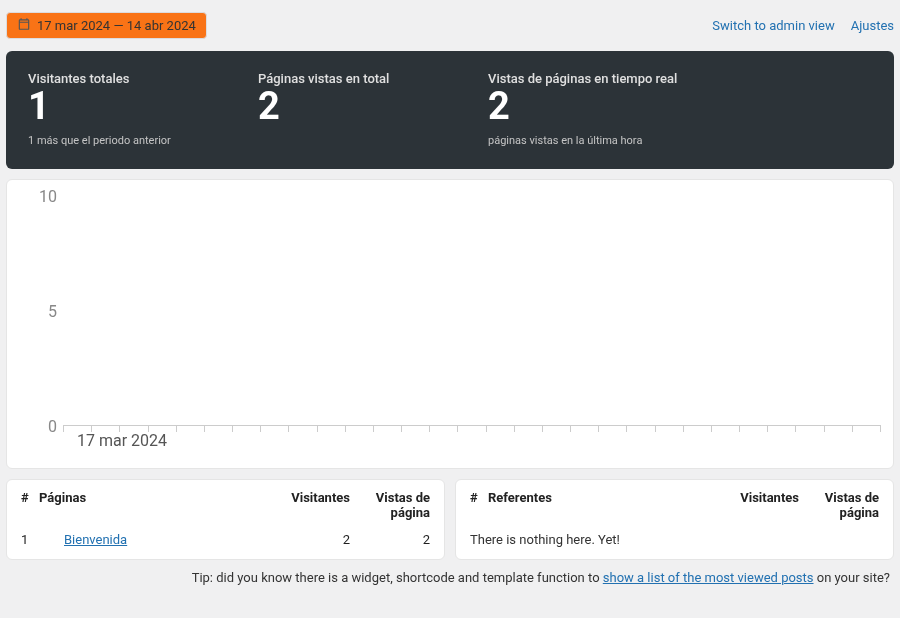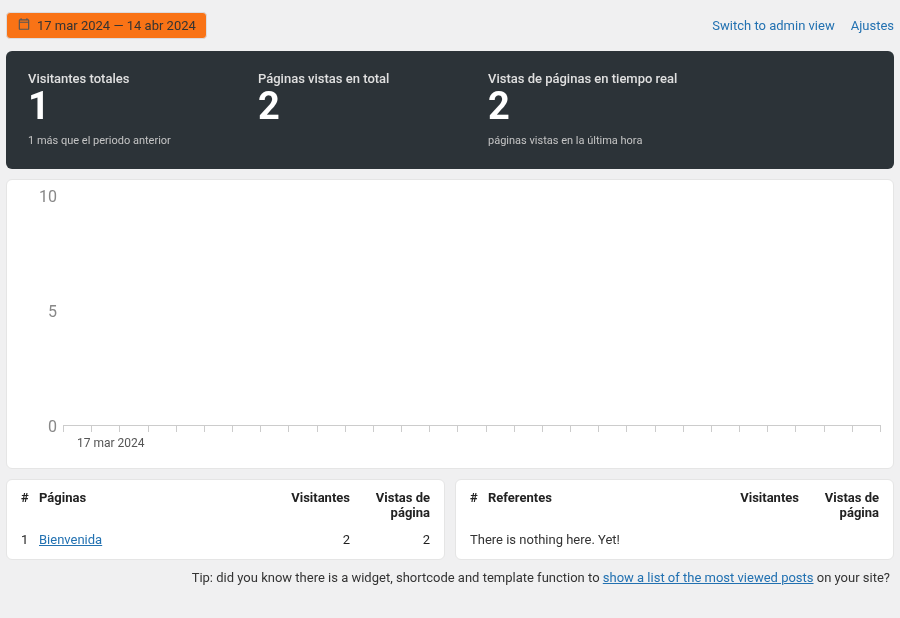--- a/index.html
+++ b/index.html
@@ -82,21 +82,21 @@
     left: 0; right: 0; bottom: -6px;
     display: flex;
   }
   .x-tick {
     flex: 1;
     height: 6px;
     border-left: 1px solid #ccc;
   }
   .x-label {
     position: absolute;
-    font-size: 12px;
+    font-size: 16px;
     color: #555;
     bottom: -24px;
     left: 14px;
   }
 
   .tables-row {
     display: flex;
     gap: 10px;
     margin-top: 10px;
   }
@@ -117,21 +117,21 @@
   .col-hash { width: 18px; }
   .col-name { flex: 1; }
   .col-vis { width: 80px; text-align: right; }
   .col-views { width: 80px; text-align: right; }
   .table-row {
     display: flex;
     font-size: 13px;
     padding-top: 12px;
     align-items: center;
   }
-  .table-row .col-name a { color: #2271b1; text-decoration: underline; }
+  .table-row .col-name a { color: #2271b1; text-decoration: underline; margin-left: 25px; }
   .empty-msg { font-size: 13px; color: #333; padding-top: 12px; }
 
   .tip-row {
     text-align: right;
     font-size: 13px;
     color: #333;
     padding: 10px 4px 0 0;
   }
   .tip-row a { color: #2271b1; text-decoration: underline; }
 </style>

